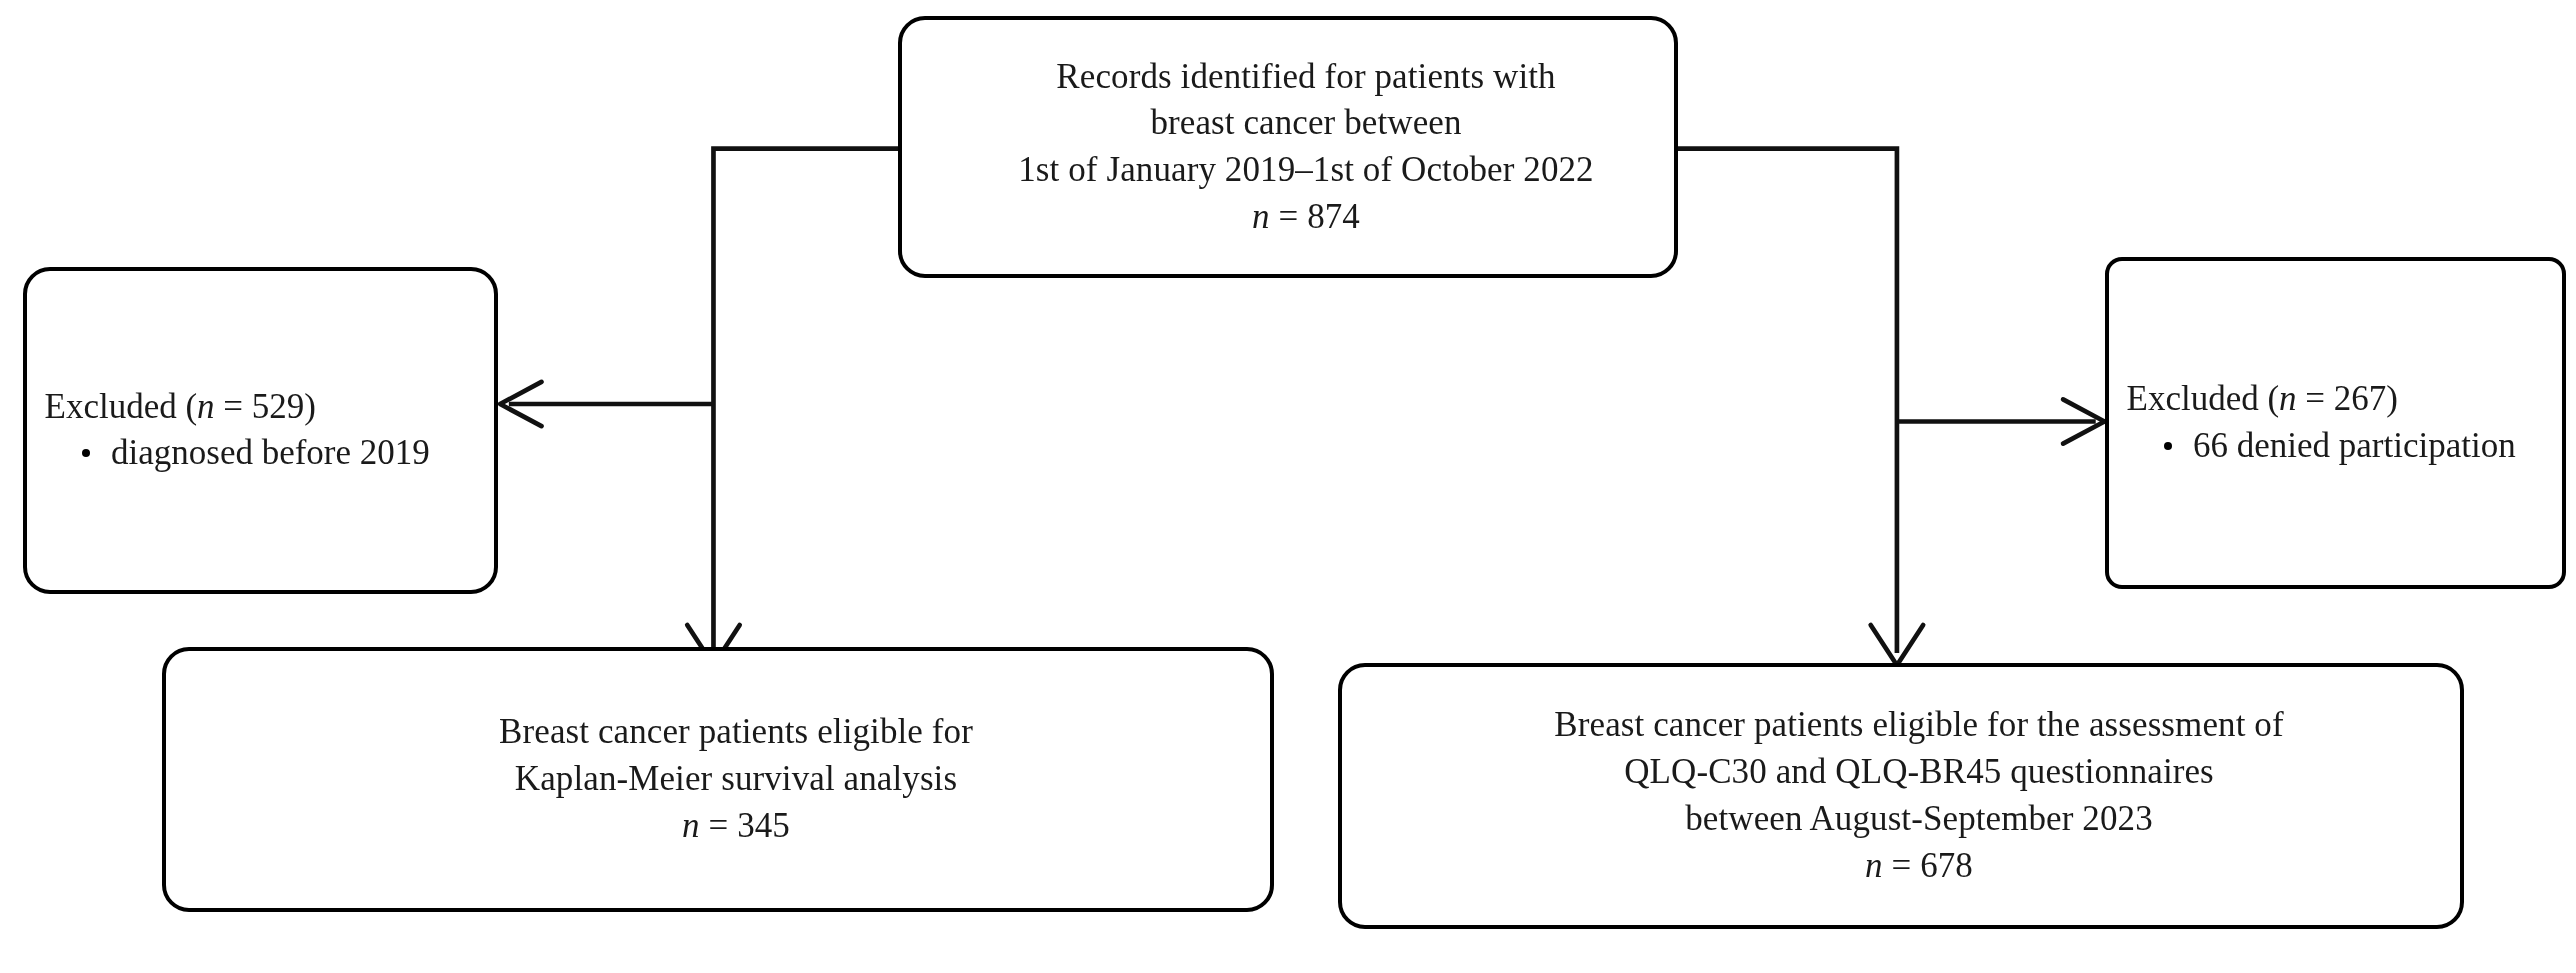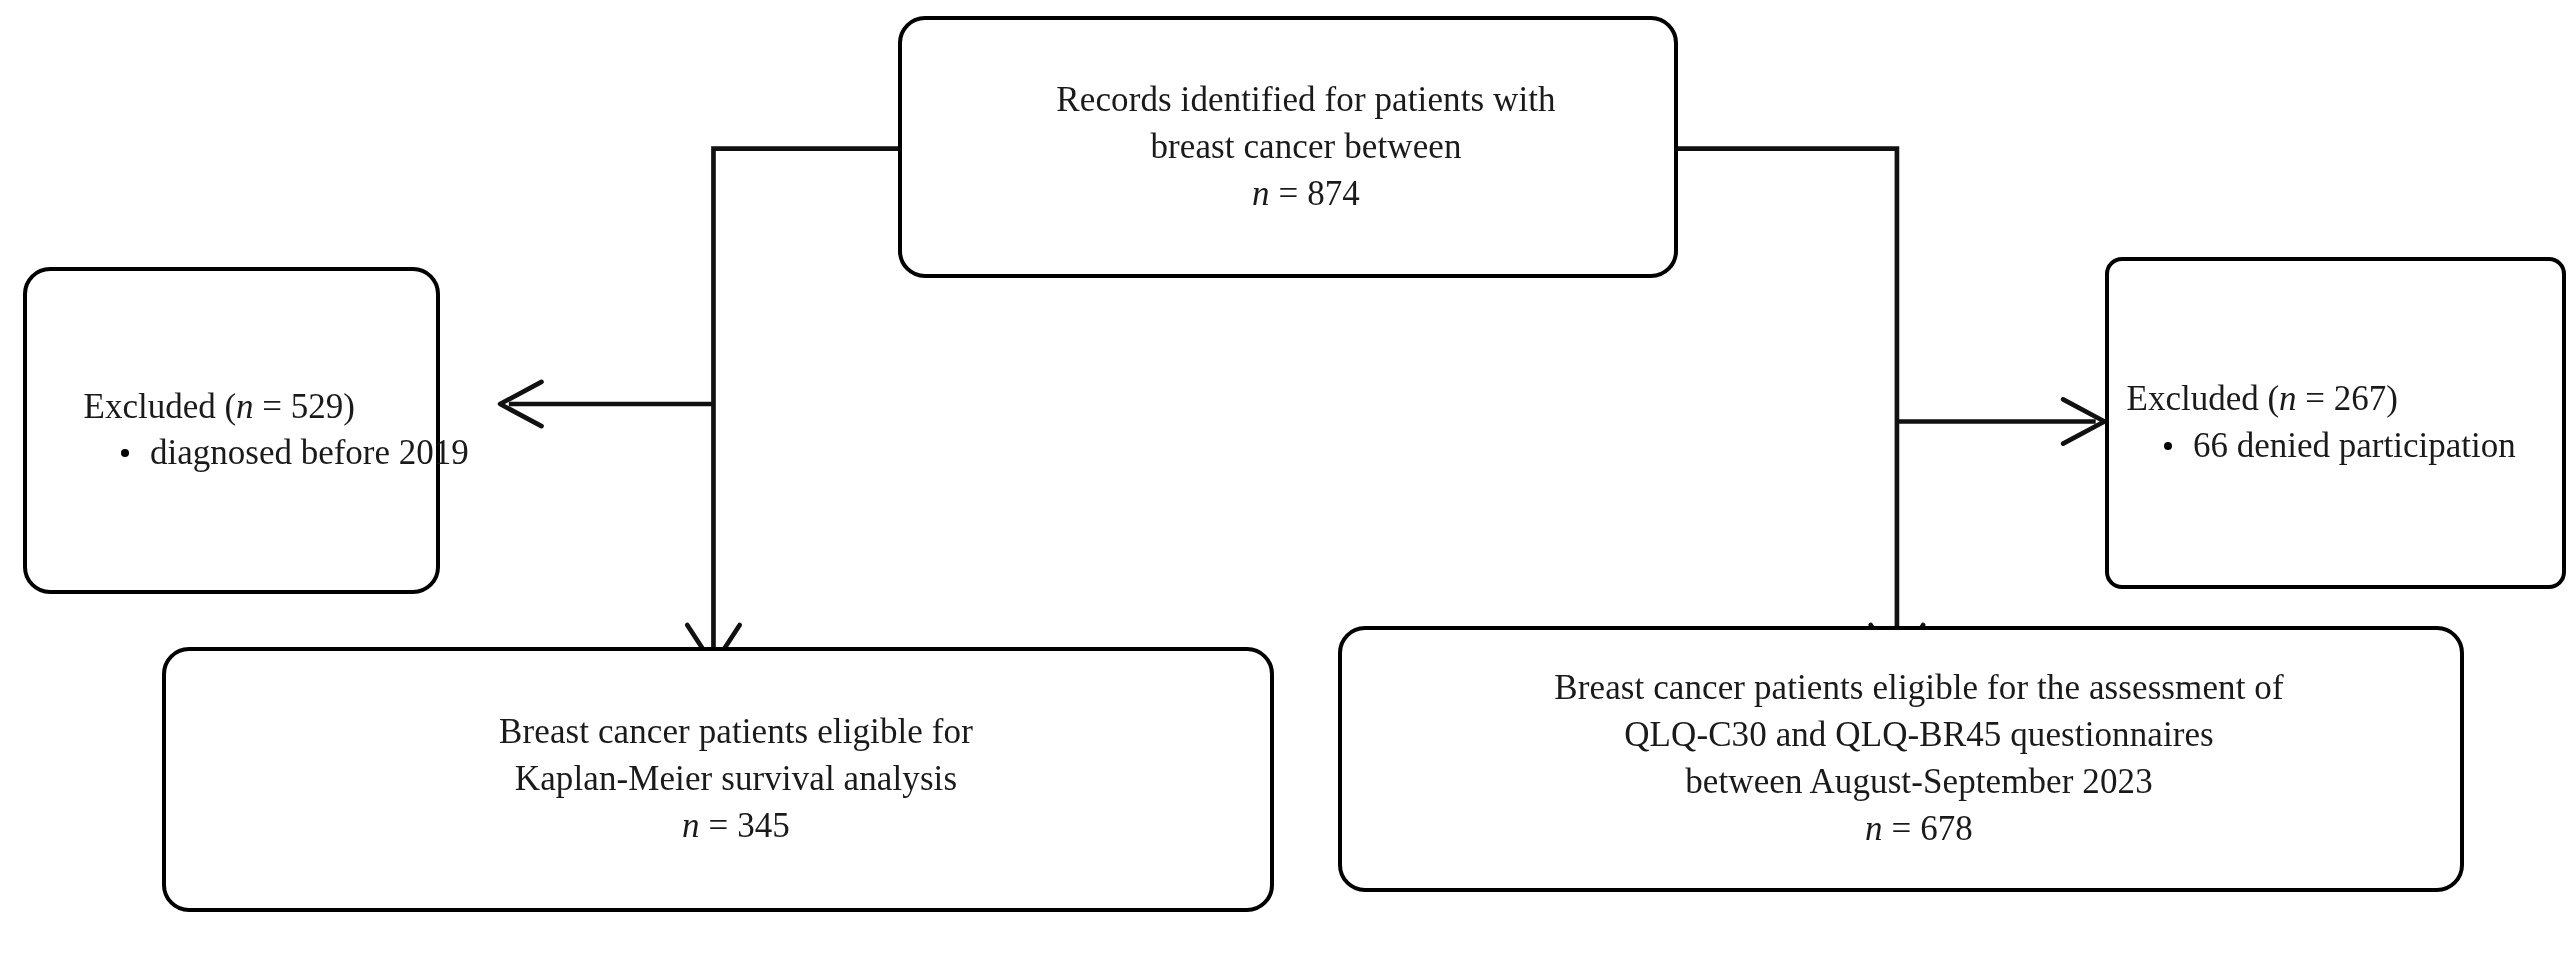--- a/index.html
+++ b/index.html
@@ -76,24 +76,24 @@
     position: absolute;
     left: 4.7px;
     top: 50%;
     transform: translateY(-50%);
     width: 8.2px;
     height: 8.2px;
     border-radius: 50%;
     background: #000000;
   }
   #box-top            { left: 898px; top: 16.3px;   width: 780px; height: 262px; }
-  #box-excluded-left  { left: 23px;   top: 267px;  width: 417px;  height: 327px; padding-left: 39px; }
+  #box-excluded-left  { left: 23px;   top: 267px;  width: 475px;  height: 327px; }
   #box-excluded-right { left: 2105px; top: 257px;  width: 461px;  height: 332px; border-radius: 17px; }
   #box-outcome-left   { left: 162px;  top: 647px; width: 1112px; height: 265px; }
-  #box-outcome-right  { left: 1338px; top: 626px; width: 1126px; height: 266px; }
+  #box-outcome-right  { left: 1338px; top: 663px; width: 1126px; height: 266px; }
 </style>
 </head>
 <body>
 
 <div id="diagram-root">
 
   <svg id="connector-layer" viewBox="0 0 4417 1669" width="2576" height="973" xmlns="http://www.w3.org/2000/svg">
 
     <path d="M 1540 255 L 1223 255 L 1223 1120" fill="none" stroke="#111111" stroke-width="8"></path>
 
@@ -106,20 +106,21 @@
     <path d="M 3538 685 L 3609 723 L 3538 761" fill="none" stroke="#111111" stroke-width="8" stroke-linecap="round" stroke-linejoin="round"></path>
 
     <path d="M 1178 1072 L 1223 1141 L 1268 1072" fill="none" stroke="#111111" stroke-width="8" stroke-linecap="round" stroke-linejoin="round"></path>
 
     <path d="M 3208 1072 L 3253 1141 L 3298 1072" fill="none" stroke="#111111" stroke-width="8" stroke-linecap="round" stroke-linejoin="round"></path>
   </svg>
 
   <div class="node-box centered" id="box-top">
     <div class="node-line">Records identified for patients with</div>
     <div class="node-line">breast cancer between</div>
+    <div class="node-line">1st of January 2019–1st of October 2022</div>
     <div class="node-line"><span class="n-italic">n</span><span> = </span><span>874</span></div>
   </div>
 
   <div class="node-box listed" id="box-excluded-left">
     <div class="excl-heading"><span>Excluded (</span><span class="n-italic">n</span><span> = </span><span>529</span><span>)</span></div>
     <ul class="bullet-list">
       <li class="bullet-item">
         <span class="bullet-dot"></span>
         <span>diagnosed before 2019</span>
       </li>

